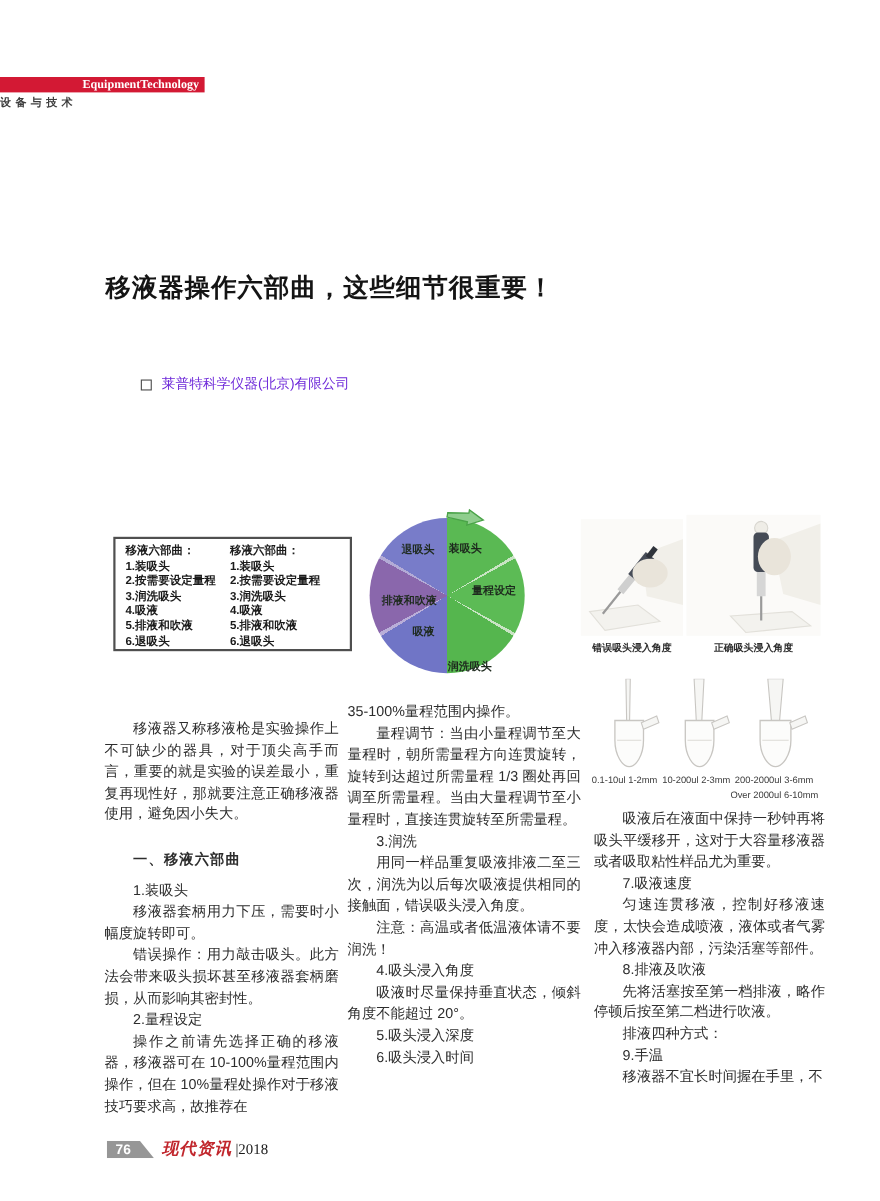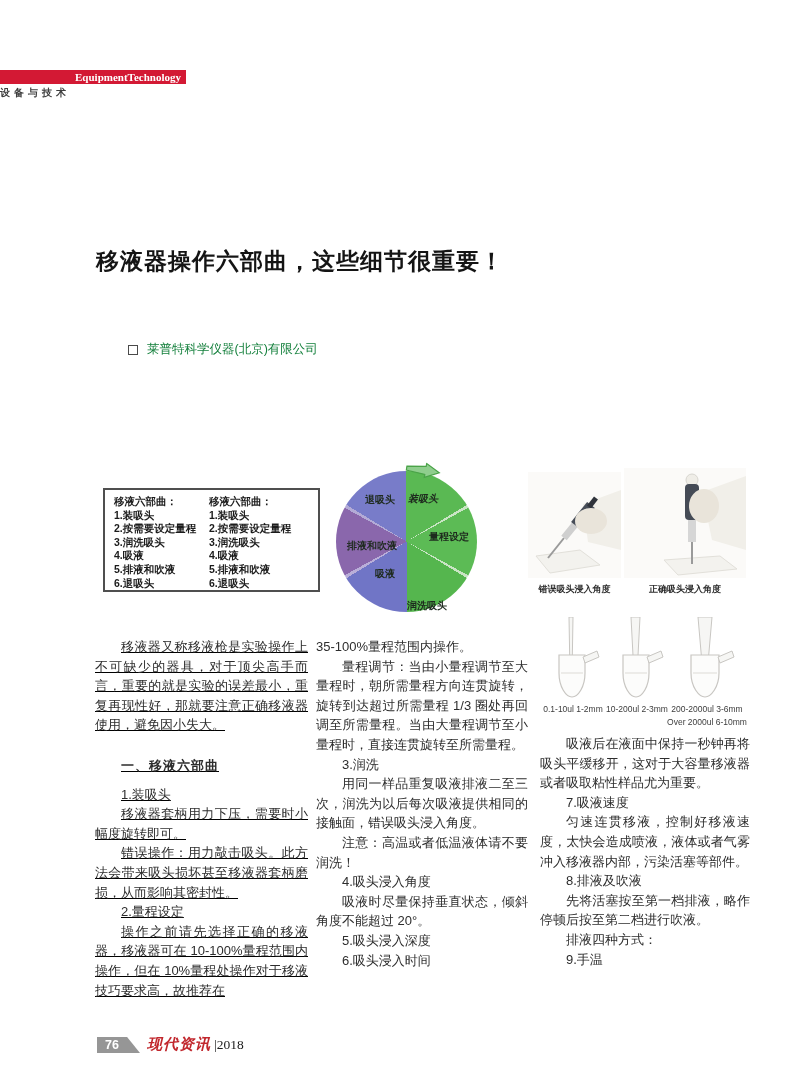--- a/index.html
+++ b/index.html
@@ -9,21 +9,21 @@
 
   
   .brand-bar { position:absolute; left:0; top:70px; width:186px; height:14px; background:#d31934;
                color:#ffffff; font-family:"Liberation Serif", serif; font-weight:bold; font-size:11px;
                line-height:14px; text-align:right; padding-right:5px; }
   .brand-cn  { position:absolute; left:0; top:86px; width:186px; text-align:left; padding-right:5px;
                font-size:10px; font-weight:bold; color:#3d3d3d; letter-spacing:4px; }
 
   
   .title { position:absolute; left:96px; top:246px; font-size:23px; font-weight:600; color:#141414; letter-spacing:1px; }
-  .author { position:absolute; left:96px; top:341px; font-size:12.5px; color:#15803d; display:flex; align-items:center;padding-left:32px; }
+  .author { position:absolute; left:96px; top:341px; font-size:12.5px; color:#6d28d9; display:flex; align-items:center;padding-left:32px; }
   .author-box { display:inline-block; width:10px; height:10px; border:1.2px solid #4a4a4a; margin-right:9px; }
 
   
   .steps-box { position:absolute; left:103px; top:488px; width:217px; height:104px; border:2px solid #4f4f4f;padding-left:36px; }
   .steps-col { position:absolute; top:5px; font-size:10.5px; font-weight:bold; color:#1b1b1b; line-height:13.6px; white-space:nowrap; }
   .steps-col.a { left:9px; }
   .steps-col.b { left:104px; }
 
   
   .pie { position:absolute; left:336px; top:471px; width:141px; height:141px; border-radius:50%;
@@ -41,29 +41,29 @@
   .photo { position:absolute; background:#fbfaf8; }
   .photo-l { left:528px; top:472px; width:93px; height:106px; }
   .photo-r { left:624px; top:468px; width:122px; height:110px; }
   .photo-cap { position:absolute; top:583px; font-size:9px; font-weight:bold; color:#2d2d2d; text-align:center; }
   .cap-l { left:528px; width:93px; }
   .cap-r { left:624px; width:122px; }
 
   
   .tip { position:absolute; top:617px; }
   .tip-1 { left:545px; } .tip-2 { left:609px; } .tip-3 { left:676px; }
-  .tip-label { position:absolute; font-size:8.5px; color:#3c3c3c; text-align:center; white-space:nowrap; }
+  .tip-label { position:absolute; font-size:8.5px; color:#3c3c3c; text-align:left; white-space:nowrap; }
   .tl-1 { left:538px; width:70px; top:704px; }
   .tl-2 { left:602px; width:70px; top:704px; }
   .tl-3 { left:668px; width:78px; top:704px; }
   .tl-4 { left:664px; width:86px; top:717px; }
 
   
   .col { position:absolute; }
-  .col-1 { left:95px;  top:637px; width:213px;text-decoration:underline; }
+  .col-1 { left:95px;  top:652px; width:213px; }
   .col-2 { left:316px; top:637px; width:212px; }
   .col-3 { left:540px; top:734px; width:210px; }
   .col p { font-size:13px; line-height:19.6px; color:#2d2d2d; text-align:justify; }
   .col p.ind { text-indent:2em; }
   .h-red { font-size:15px; font-weight:bold; color:#c62a48; letter-spacing:1px; text-indent:2em;
            margin-top:21px !important; margin-bottom:9px !important; line-height:20px; }
 
   
   .folio { position:absolute; left:97px; top:1037px; width:43px; height:16px; background:#969696;
            clip-path:polygon(0 0, 70% 0, 100% 100%, 0 100%);
@@ -104,21 +104,21 @@
       <div>1.装吸头</div>
       <div>2.按需要设定量程</div>
       <div>3.润洗吸头</div>
       <div>4.吸液</div>
       <div>5.排液和吹液</div>
       <div>6.退吸头</div>
     </div>
   </div>
 
   <div class="pie">
-    <span class="pie-label" style="left:87px;  top:28px;font-style:italic;">装吸头</span>
+    <span class="pie-label" style="left:87px;  top:28px;">装吸头</span>
     <span class="pie-label" style="left:113px; top:66px;">量程设定</span>
     <span class="pie-label" style="left:91px;  top:103px;margin-top:32px;">润洗吸头</span>
     <span class="pie-label" style="left:49px;  top:103px;">吸液</span>
     <span class="pie-label" style="left:36px;  top:75px;">排液和吹液</span>
     <span class="pie-label" style="left:44px;  top:29px;">退吸头</span>
   </div>
   <div class="arrow-wrap">
     <svg width="36" height="18" viewBox="0 0 36 18">
       <polygon points="1,7 20,4 20,1 34,8 20,15 20,12 1,11" fill="#8fce8d" stroke="#4aa348" stroke-width="1.2"></polygon>
     </svg>
@@ -201,20 +201,21 @@
   </div>
 
   <div class="col col-3">
     <p class="ind">吸液后在液面中保持一秒钟再将吸头平缓移开，这对于大容量移液器或者吸取粘性样品尤为重要。</p>
     <p class="ind">7.吸液速度</p>
     <p class="ind">匀速连贯移液，控制好移液速度，太快会造成喷液，液体或者气雾冲入移液器内部，污染活塞等部件。</p>
     <p class="ind">8.排液及吹液</p>
     <p class="ind">先将活塞按至第一档排液，略作停顿后按至第二档进行吹液。</p>
     <p class="ind">排液四种方式：</p>
     <p class="ind">9.手温</p>
+    <p class="ind">移液器不宜长时间握在手里，不</p>
   </div>
 
   <div class="folio">76</div>
   <div class="foot-journal">
     <span>现代资讯</span><span class="foot-year">|2018</span>
   </div>
 
 </div>
 
 </body></html>

